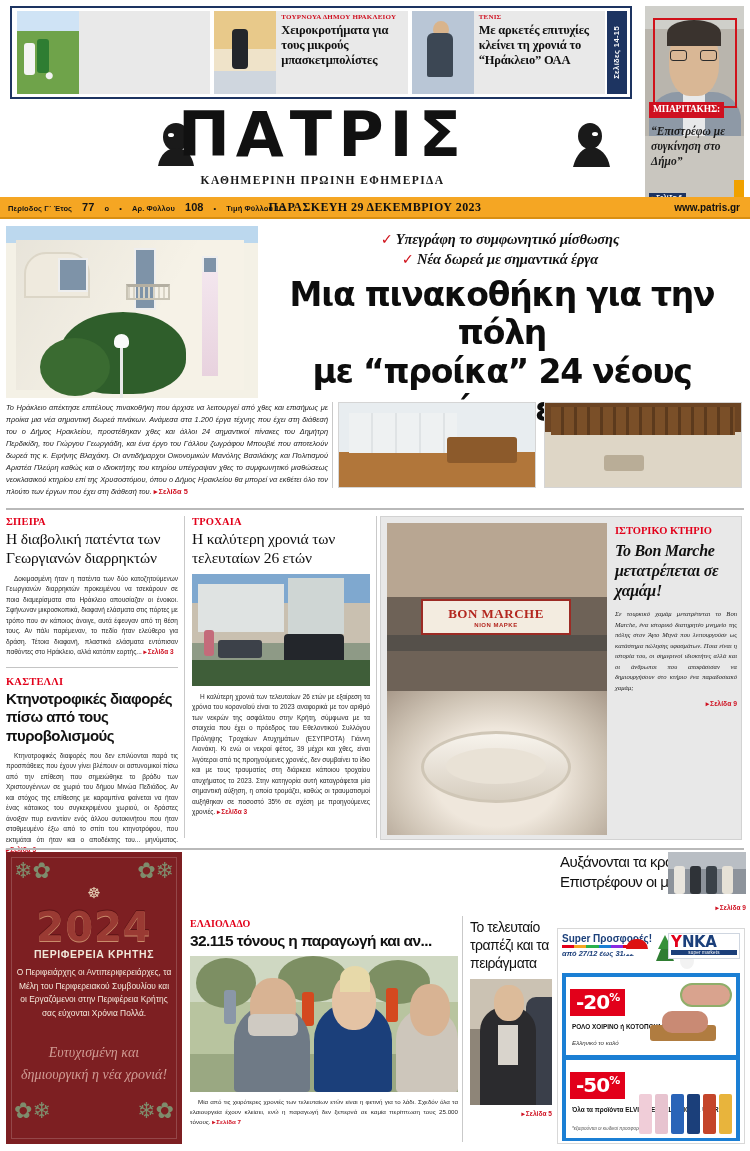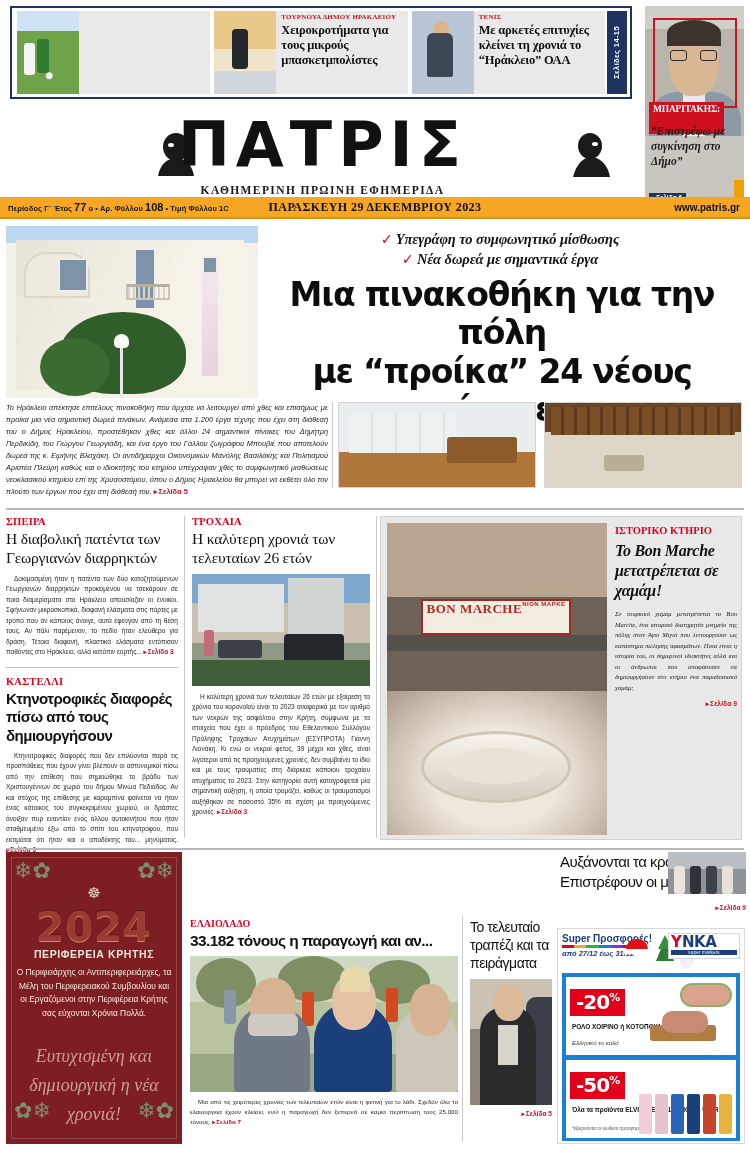--- a/index.html
+++ b/index.html
@@ -56,50 +56,50 @@
       background:#3a332e; border-radius:50% 50% 0 0; }
   .promo-glass-l,.promo-glass-r { position:absolute; top:44px; width:17px; height:11px;
       border:1.6px solid #2b2b2b; border-radius:3px; }
   .promo-glass-l{left:25px;} .promo-glass-r{left:55px;}
   .promo-body { position:absolute; left:4px; top:86px; width:92px; height:44px;
       background:#8e99a6; border-radius:28px 28px 0 0; }
   .promo-shirt{position:absolute;left:38px;top:86px;width:22px;height:44px;background:#e8e9ea;}
   .promo-redbox { position:absolute; left:8px; top:12px; width:84px; height:90px;
       border:2.4px solid #d0121b; }
   .promo-name { position:absolute; left:4px; top:96px; background:#cf1020; color:#fff;
-      font-size:9.5px; font-weight:700; padding:2px 4px 20px 4px; letter-spacing:-.2px;
+      font-size:9.5px; font-weight:700; padding:2px 4px 4px 4px; letter-spacing:-.2px;
       font-family:"Liberation Serif", serif; }
   .promo-quote { position:absolute; left:6px; top:118px; width:92px;
       font-family:"Liberation Serif", serif; font-style:italic; font-weight:700;
       font-size:11.5px; line-height:1.3; color:#1a1a1a; }
   .promo-pg { position:absolute; left:4px; bottom:3px; background:#1d3461; color:#fff;
       font-size:6.5px; padding:1px 4px 1px 3px; font-weight:700; }
   .promo-pg:before{content:"\25B8"; color:#ff8a00; margin-right:1px;}
   .promo-orange { position:absolute; right:0; bottom:0; width:10px; height:26px; background:#f0a100; }
 
   
-  .masthead { position:absolute; left:0; top:114px; width:645px; height:88px; }
+  .masthead { position:absolute; left:0; top:104px; width:645px; height:88px; }
   .mh-title { position:absolute; left:0; right:0; top:0; text-align:center;
       font-family:"DejaVu Sans", sans-serif; font-weight:700; font-size:62px;
       letter-spacing:6px; color:#111; line-height:1; }
   .mh-sub { position:absolute; left:0; right:0; top:70px; text-align:center;
       font-family:"Liberation Serif", serif; font-weight:700; font-size:11.5px;
       letter-spacing:1.4px; color:#1a1a1a; }
   .mh-face { position:absolute; top:16px; width:46px; height:52px; }
   .mh-face.l { left:152px; }
   .mh-face.r { left:568px; }
   .mh-face svg { width:100%; height:100%; }
 
   
   .infobar { position:absolute; left:0; top:197px; width:750px; height:20px;
       background:#f5a623; display:flex; align-items:center; }
   .infobar:after { content:""; position:absolute; left:0; right:0; bottom:-2px;
       height:2px; background:#d98f12; }
   .ib-left { margin-left:8px; font-size:7.5px; font-weight:700; color:#141414;
-      letter-spacing:.1px; display:flex; align-items:baseline; gap:2px; }
+      letter-spacing:.1px; display:flex; align-items:baseline; gap:10px; }
   .ib-left b.big { font-size:11px; }
   .ib-center { position:absolute; left:0; right:0; text-align:center;
       font-family:"Liberation Serif", serif; font-weight:700; font-size:12px;
       letter-spacing:.4px; color:#111; }
   .ib-right { position:absolute; right:10px; font-size:10px; font-weight:700; color:#111; }
 
   
   .hero { position:absolute; left:0; top:222px; width:750px; height:282px; }
   .hero-photo { position:absolute; left:6px; top:4px; width:252px; height:172px;
       overflow:hidden; background:#d7e4ef; }
@@ -182,21 +182,21 @@
   .c2-photo .hedge{position:absolute;left:0;right:0;bottom:0;height:26px;background:#3f5e39;}
 
   
   .bm-box { position:absolute; left:380px; top:8px; width:362px; height:324px;
       background:#e8e8e8; border:1px solid #d2d2d2; }
   .bm-photo { position:absolute; left:6px; top:6px; width:220px; height:312px;
       overflow:hidden; background:linear-gradient(#cdbfae, #8c7f72); }
   .bm-upper{position:absolute;left:0;top:0;width:100%;height:168px;
       background:linear-gradient(#b8a692 0 44%, #6e6257 44% 100%);}
   .bm-sign{position:absolute;left:34px;top:76px;width:150px;height:36px;background:#f3ece0;
-      border:2px solid #9c2b24; display:flex; justify-content:center;}
+      border:2px solid #9c2b24; display:flex; flex-direction:column; align-items:center; justify-content:center;}
   .bm-sign .s1{font-family:"Liberation Serif",serif;font-weight:700;font-size:13px;color:#b3271f;letter-spacing:.5px;}
   .bm-sign .s2{font-size:6px;font-weight:700;color:#b3271f;letter-spacing:.5px;}
   .bm-awning{position:absolute;left:0;top:112px;width:100%;height:16px;background:#55504a;}
   .bm-lower{position:absolute;left:0;top:168px;width:100%;height:144px;
       background:radial-gradient(ellipse at 50% 60%, #efe7dc 0 40%, #cdc2b3 70%, #a8998a 100%);}
   .bm-tub{position:absolute;left:34px;top:208px;width:150px;height:72px;
       background:linear-gradient(#f7f3ec,#d7cec0);border-radius:50%;border:3px solid #cfc6b6;}
   .bm-tub:after{content:"";position:absolute;left:22px;top:14px;right:22px;bottom:16px;
       background:#e9e2d6;border-radius:50%;}
 
@@ -224,21 +224,21 @@
   .ad-emb { position:absolute; left:0; right:0; top:32px; text-align:center; color:#e3cfb4;
       font-size:15px; }
   .ad-year { position:absolute; left:0; right:0; top:52px; text-align:center;
       font-family:"DejaVu Sans", sans-serif; font-weight:700; font-size:40px; letter-spacing:1px;
       color:#9a3a33; text-shadow:0 1px 0 #c98d6b, 0 -1px 0 #5d1416; }
   .ad-reg { position:absolute; left:0; right:0; top:96px; text-align:center; color:#f0e6d8;
       font-size:10.5px; font-weight:700; letter-spacing:.6px; }
   .ad-wish { position:absolute; left:10px; right:10px; top:114px; text-align:center;
       color:#f3e8da; font-size:8.4px; line-height:1.62; }
   .ad-script { position:absolute; left:12px; right:12px; top:190px; text-align:center;
-      color:#d9a9a0; font-family:"Liberation Serif", serif; font-style:italic; font-size:18px;
+      color:#d9a9a0; font-family:"Liberation Serif", serif; font-style:italic; font-size:14px;
       line-height:1.6; opacity:.9; }
 
   
   .dimos { position:absolute; left:190px; top:0; width:362px; height:52px;
       background:#152a4e; color:#fff; padding:4px 8px 0 9px; }
   .dimos .k { font-family:"Liberation Serif", serif; font-weight:700; font-size:10px; letter-spacing:.4px; }
   .dimos .h { font-family:"Liberation Sans", sans-serif; font-weight:400; font-size:22px;
       line-height:1.08; margin-top:1px; letter-spacing:-.6px; }
   .dimos .p { font-size:6.6px; font-weight:700; margin-top:2px; }
   .dimos .p:before{content:"\25B8"; color:#e2001a; margin-right:1px;}
@@ -487,21 +487,21 @@
       <div class="kicker">ΣΠΕΙΡΑ</div>
       <div class="sub-head">Η διαβολική πατέντα των Γεωργιανών διαρρηκτών</div>
       <div class="body-txt">
         <span>Δοκιμασμένη ήταν η πατέντα των δύο κατοζητούμενων Γεωργιανών διαρρηκτών προκειμένου να τσεκάρουν σε ποια διαμερίσματα στο Ηράκλειο απουσίαζαν οι ένοικοι. Σφήνωναν μικροσκοπικά, διαφανή ελάσματα στις πόρτες με τρόπο που αν κάποιος άνοιγε, αυτά έφευγαν από τη θέση τους. Αν πάλι παρέμεναν, το πεδίο ήταν ελεύθερο για δράση. Τέτοια διαφανή, πλαστικά ελάσματα εντόπισαν παθόντες στο Ηράκλειο, αλλά κατόπιν εορτής...</span>
         <span class="pg">Σελίδα 3</span>
       </div>
     </div>
     <div class="hr-thin"></div>
     <div>
       <div class="kicker">ΚΑΣΤΕΛΛΙ</div>
-      <div class="sub-head sans">Κτηνοτροφικές διαφορές πίσω από τους δημιουργήσουν</div>
+      <div class="sub-head sans">Κτηνοτροφικές διαφορές πίσω από τους πυροβολισμούς</div>
       <div class="body-txt">
         <span>Κτηνοτροφικές διαφορές που δεν επιλύονται παρά τις προσπάθειες που έχουν γίνει βλέπουν οι αστυνομικοί πίσω από την επίθεση που σημειώθηκε το βράδυ των Χριστουγέννων σε χωριό του δήμου Μινώα Πεδιάδος. Αν και στόχος της επίθεσης με καραμπίνα φαίνεται να ήταν ένας κάτοικος του συγκεκριμένου χωριού, οι δράστες άνοιξαν πυρ εναντίον ενός άλλου αυτοκινήτου που ήταν σταθμευμένο έξω από το σπίτι του κτηνοτρόφου, που εκτιμάται ότι ήταν και ο αποδέκτης του... μηνύματος.</span>
         <span class="pg">Σελίδα 3</span>
       </div>
     </div>
   </div>
 
   <div class="col c2">
     <div class="kicker">ΤΡΟΧΑΙΑ</div>
     <div class="sub-head">Η καλύτερη χρονιά των τελευταίων 26 ετών</div>
@@ -551,21 +551,21 @@
     <div class="ad-emb">☸</div>
     <div class="ad-year">2024</div>
     <div class="ad-reg">ΠΕΡΙΦΕΡΕΙΑ ΚΡΗΤΗΣ</div>
     <div class="ad-wish">Ο Περιφειάρχης οι Αντιπεριφερειάρχες, τα Μέλη του Περιφερειακού Συμβουλίου και οι Εργαζόμενοι στην Περιφέρεια Κρήτης σας εύχονται Χρόνια Πολλά.</div>
     <div class="ad-script">Ευτυχισμένη και δημιουργική η νέα χρονιά!</div>
   </div>
 
 
   <div class="elaio">
     <div class="k">ΕΛΑΙΟΛΑΔΟ</div>
-    <div class="h">33.182 τόνους η παραγωγή και αν...</div>
+    <div class="h">32.115 τόνους η παραγωγή και αν...</div>
     <div class="elaio-photo">
       <div class="ol-tree ol1"></div>
         <div class="ol-tree ol2"></div>
         <div class="ol-tree ol3"></div>
       <div class="worker wk1"></div>
         <div class="worker wk2"></div>
       <div class="worker wk3"></div>
         <div class="worker wk4"></div>
       <div class="crate"></div>
       <div class="face-a"></div>

